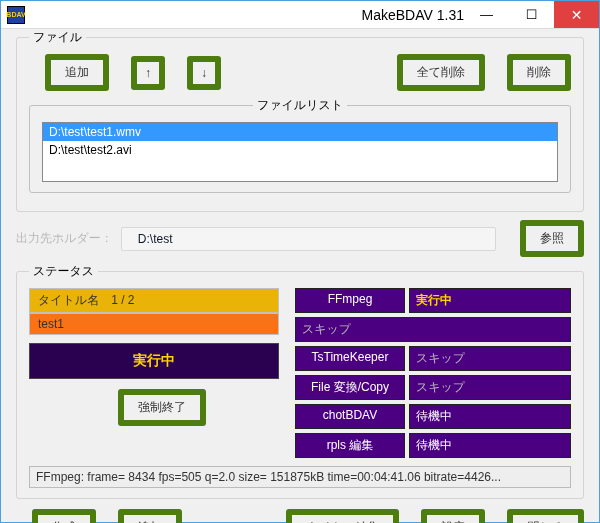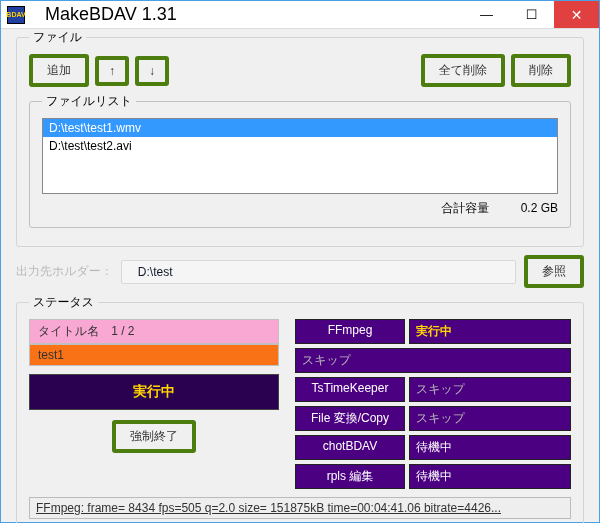--- a/index.html
+++ b/index.html
@@ -1,57 +1,57 @@
 <!DOCTYPE html>
 <html><head>
 <meta charset="utf-8">
 <style>
 * { box-sizing: border-box; margin: 0; padding: 0; font-family: "Meiryo UI", "MS PGothic", sans-serif; font-size: 12px; }
 body { background: #a0dff0; width: 600px; height: 523px; overflow: hidden; }
 .window { width: 600px; height: 523px; background: #f0f0f0; border: 1px solid #4aa0e0; position: relative; }
 .titlebar { height: 28px; background: #fff; display: flex; align-items: center; padding-left: 6px; border-bottom: 1px solid #dcdcdc; }
 .titlebar .appicon { width: 18px; height: 18px; background: #2040a0; color: #fff; font-size: 7px; font-weight: bold; display: flex; align-items: center; justify-content: center; border: 1px solid #000; }
 .titlebar .appicon::before { content: ""; }
-.titlebar .title { flex: 1; text-align: left; color: #000; font-size: 18px; margin-left: 20px; }
+.titlebar .title { flex: 1; text-align: right; color: #000; font-size: 14px; }
 .titlebar .winbtns { display: flex; height: 100%; }
 .titlebar .winbtn { width: 45px; height: 100%; display: flex; align-items: center; justify-content: center; font-size: 13px; color: #000; }
 .titlebar .winbtn.min { font-weight: 300; }
 .titlebar .winbtn.close { background: #e04040; color: #fff; font-size: 14px; }
 .content { position: absolute; top: 28px; left: 15px; right: 15px; bottom: 10px; }
 fieldset { border: 1px solid #d4d4d4; border-radius: 3px; padding: 8px 12px 10px 12px; margin-bottom: 8px; }
 legend { padding: 0 4px; color: #000; }
 .btnrow { display: flex; gap: 6px; align-items: center; margin-bottom: 6px; }
-.btn { background: #f0f0f0; border: 4px solid #4d7c0f; border-radius: 3px; padding: 4px 14px; cursor: pointer; color: #333; }
+.btn { background: #f0f0f0; border: 6px solid #4d7c0f; border-radius: 3px; padding: 4px 14px; cursor: pointer; color: #333; margin-left: 16px; }
 .btn.square { width: 34px; padding: 4px 0; text-align: center; }
 .spacer { flex: 1; }
 .filelist-frame { border: 1px solid #c0c0c0; border-radius: 3px; }
-.filelist-frame legend { font-size: 12px; }
-.filelist { background: #fff; border: 1px solid #888; height: 76px; overflow: hidden; }
+.filelist-frame legend { font-size: 12px; text-align: center; }
+.filelist { background: #fff; border: 1px solid #888; height: 60px; overflow: hidden; }
 .filelist .row { padding: 2px 6px; color: #000; cursor: default; }
 .filelist .row.sel { background: #3399ff; color: #fff; }
 .totalsize { text-align: right; margin-top: 6px; color: #000; }
 .totalsize span.lbl { margin-right: 28px; }
 .outrow { display: flex; align-items: center; gap: 8px; margin: 4px 0 6px 0; }
 .outrow .lbl { color: #b8b8b8; }
 .outrow .outinput { flex: 1; background: #f5f5f5; border: 1px solid #d8d8d8; color: #0f172a; padding: 4px 16px; border-radius: 2px; }
 .status-body { display: flex; gap: 16px; }
 .status-left { width: 250px; }
 .titlebox { border: 1px solid #c0c0c0; }
-.titlebox .hdr { background: #f9a8d4; border-bottom: 1px solid #c0c0c0; padding: 3px 8px; }
+.titlebox .hdr { background: #eab308; border-bottom: 1px solid #c0c0c0; padding: 3px 8px; }
 .titlebox .txt { background: #f97316; border-top: 1px solid #c0c0c0; padding: 3px 8px; }
 .titlebox .hdr, .titlebox .txt { color: #333; }
 .progress { background: #2a0050; border: 1px solid #444; height: 36px; display: flex; align-items: center; justify-content: center; color: #ffd400; font-weight: bold; font-size: 14px; margin-top: 8px; }
 .abort-row { text-align: center; margin-top: 10px; }
 .status-right { flex: 1; display: flex; flex-direction: column; gap: 4px; }
 .st-row { display: flex; gap: 4px; }
 .st-label { background: #4b0082; color: #fff; width: 110px; text-align: center; padding: 3px 0; border: 1px solid #222; font-size: 12px; }
 .st-val { background: #4b0082; color: #fff; flex: 1; padding: 3px 6px; border: 1px solid #222; font-size: 12px; }
 .st-val.running { color: #ffd400; font-weight: bold; }
 .st-val.skip { color: #b8b8b8; }
-.logline { border: 1px solid #bbb; background: #eee; padding: 3px 6px; margin-top: 8px; color: #333; font-size: 12px; white-space: nowrap; overflow: hidden; text-overflow: ellipsis; text-decoration: underline; }
+.logline { border: 1px solid #bbb; background: #eee; padding: 3px 6px; margin-top: 8px; color: #333; font-size: 12px; white-space: nowrap; overflow: hidden; text-overflow: ellipsis; }
 .bottom-btns { display: flex; gap: 6px; margin-top: 10px; }
 .appicon-inner { font-size: 7px; line-height: 7px; color: #ffcc00; font-weight: bold; }
 </style>
 </head>
 <body>
 
 <div class="window">
   <div class="titlebar">
     <div class="appicon">
         <span class="appicon-inner">BDAV</span>
@@ -75,24 +75,20 @@
         <div class="spacer"></div>
         <button class="btn">全て削除</button>
         <button class="btn">削除</button>
       </div>
       <fieldset class="filelist-frame">
         <legend>ファイルリスト</legend>
         <div class="filelist" id="filelist">
             <div class="row sel">D:\test\test1.wmv</div>
             <div class="row">D:\test\test2.avi</div>
           </div>
-        <div class="totalsize">
-          <span class="lbl">合計容量</span>
-          <span>0.2 GB</span>
-        </div>
       </fieldset>
     </fieldset>
 
     <div class="outrow">
       <span class="lbl">出力先ホルダー：</span>
       <div class="outinput">D:\test</div>
       <button class="btn">参照</button>
     </div>
 
     <fieldset>

